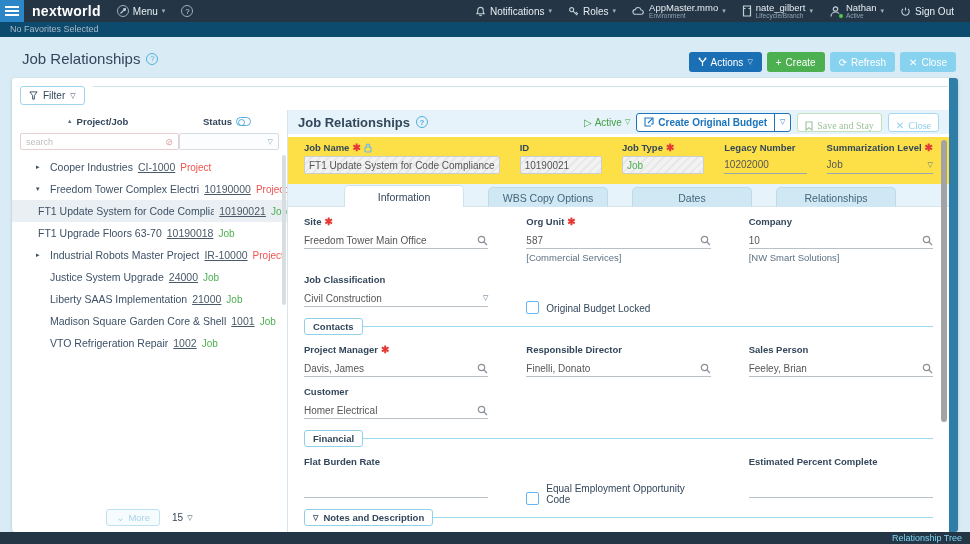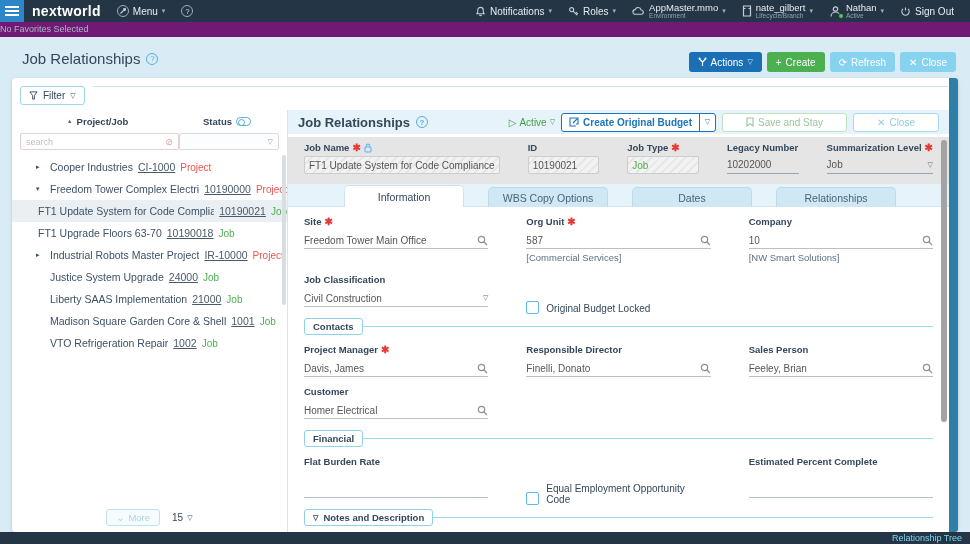--- a/index.html
+++ b/index.html
@@ -16,21 +16,21 @@
   .tb-right .tb-item { margin-left:0; margin-right:16px; }
   .tb-stack { display:flex; flex-direction:column; line-height:1; }
   .tb-stack .nm { font-size:9.5px; }
   .tb-stack .sb { font-size:6.5px; color:#8fa5b5; margin-top:1px; }
   .caret { font-size:7px; color:#9db0bd; }
   .circ { width:12px; height:12px; border:1px solid #9db0bd; border-radius:50%; font-size:8px; display:flex; align-items:center; justify-content:center; color:#cfd9e0; }
   .tb-ic { stroke:#c3cfd8; fill:none; stroke-width:1.2; }
   .avatar-wrap { position:relative; width:13px; height:13px; }
   .status-dot { position:absolute; right:-2px; bottom:-1px; width:6px; height:6px; border-radius:50%; background:#51c94e; border:1px solid #243545; }
 
-  .favbar { position:absolute; top:22px; left:0; right:0; height:15px; background:#701a75; color:#a9bac7; font-size:9px; line-height:15px; z-index:5; }
+  .favbar { position:absolute; top:22px; left:0; right:0; height:15px; background:#0c4a6e; color:#a9bac7; font-size:9px; line-height:15px; padding-left:10px; z-index:5; }
 
   
   .page-title { position:absolute; top:50px; left:22px; font-size:15px; font-weight:500; color:#33475b; display:flex; align-items:center; gap:6px; }
   .help-circ { width:12px; height:12px; border:1px solid #55aede; color:#55aede; border-radius:50%; font-size:8px; display:inline-flex; align-items:center; justify-content:center; }
   .page-btns { position:absolute; top:52px; right:14px; display:flex; gap:5px; }
   .btn { height:20px; border-radius:3px; font-size:10px; display:inline-flex; align-items:center; gap:4px; padding:0 9px; color:#fff; border:none; cursor:pointer; font-family:inherit; }
   .btn-actions { background:#1a6fb5; }
   .btn-create { background:#4caf50; }
   .btn-soft { background:#87d3ef; }
 
@@ -75,25 +75,25 @@
 
   
   .detail { flex:1; position:relative; background:#fff; overflow:hidden; }
   .dheader { height:27px; background:#e6f3fa; border-bottom:3px solid #fff; display:flex; align-items:center; padding:0 10px; }
   .dtitle { font-size:13px; font-weight:600; color:#33475b; display:flex; align-items:center; gap:6px; }
   .dctrl { margin-left:auto; display:flex; align-items:center; gap:6px; }
   .active-chip { color:#43a047; font-size:10px; display:flex; align-items:center; gap:3px; cursor:pointer; }
   .split-btn { display:flex; border:1px solid #1c75bc; border-radius:3px; background:#fff; height:19px; overflow:hidden; }
   .split-main { display:flex; align-items:center; gap:4px; color:#1c75bc; font-size:10px; font-weight:600; padding:0 7px; cursor:pointer; }
   .split-caret { border-left:1px solid #1c75bc; width:16px; display:flex; align-items:center; justify-content:center; color:#1c75bc; font-size:7px; cursor:pointer; }
-  .btn-o { background:#fff; height:19px; border-radius:3px; font-size:10px; display:inline-flex; align-items:center; gap:4px; padding:0 23px; cursor:pointer; font-family:Liberation Sans, sans-serif; }
+  .btn-o { background:#fff; height:19px; border-radius:3px; font-size:10px; display:inline-flex; align-items:flex-end; gap:4px; padding:0 7px; cursor:pointer; font-family:Liberation Serif, serif; }
   .btn-save { border:1px solid #bfe3c0; color:#9dc49d; }
   .btn-dclose { border:1px solid #a5d9ef; color:#8fcfe9; }
 
-  .job-band { background:#e5e5e5; padding:5px 16px 0 16px; height:47px; display:grid; grid-template-columns:repeat(5,1fr); column-gap:28px; }
+  .job-band { background:#fde047; padding:5px 16px 0 16px; height:47px; display:grid; grid-template-columns:repeat(5,1fr); column-gap:20px; }
   .hf-label { font-size:9.5px; font-weight:bold; color:#33475b; display:flex; align-items:center; gap:3px; margin-bottom:3px; white-space:nowrap; }
   .req { color:#e53935; font-size:10px; }
   .hf-disabled { height:18px; border:1px solid #c9ced2; border-radius:2px; background:repeating-linear-gradient(135deg,#f2f2f2 0 4px,#e7e7e7 4px 6px); font-size:10px; color:#555; padding:0 4px; line-height:17px; white-space:nowrap; overflow:hidden; }
   .hf-edit { height:18px; border-bottom:1px solid #9aa4ac; font-size:10px; color:#555; line-height:17px; display:flex; justify-content:space-between; align-items:center; }
   .green-val { color:#4caf50; }
 
   .tabs-row { background:#e6f3fa; display:flex; gap:24px; padding-left:56px; height:23px; align-items:flex-end; }
   .tab { width:120px; text-align:center; font-size:10.5px; color:#46657c; background:#cfe8f3; border:1px solid #bcdcec; border-bottom:none; border-radius:5px 5px 0 0; height:20px; line-height:20px; cursor:pointer; white-space:nowrap; overflow:hidden; }
   .tab.active { background:#fff; color:#33475b; border-color:#cfe3ee; height:22px; line-height:22px; }
 

